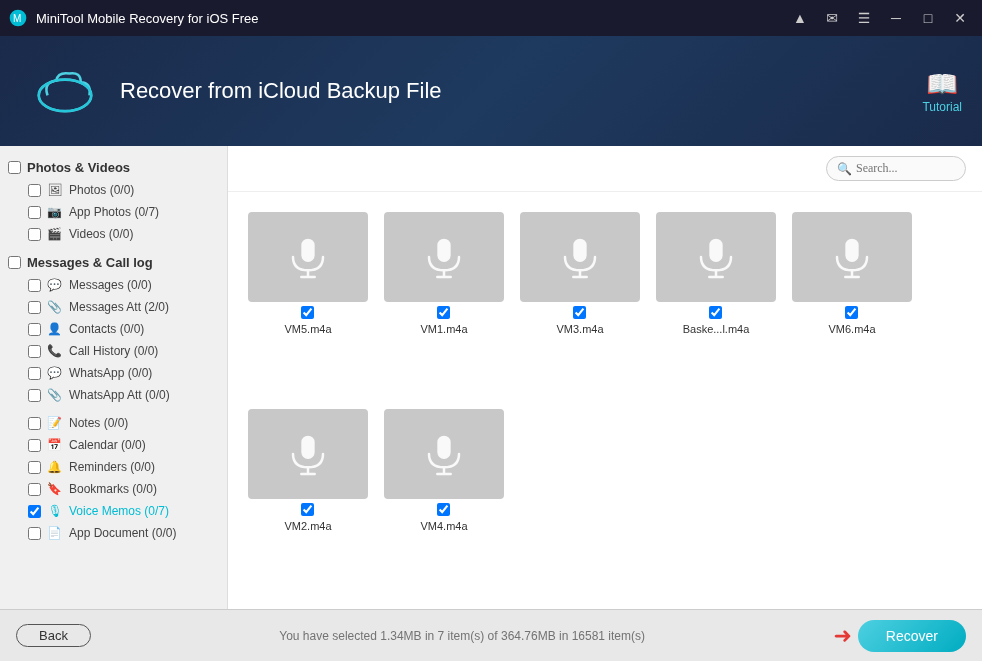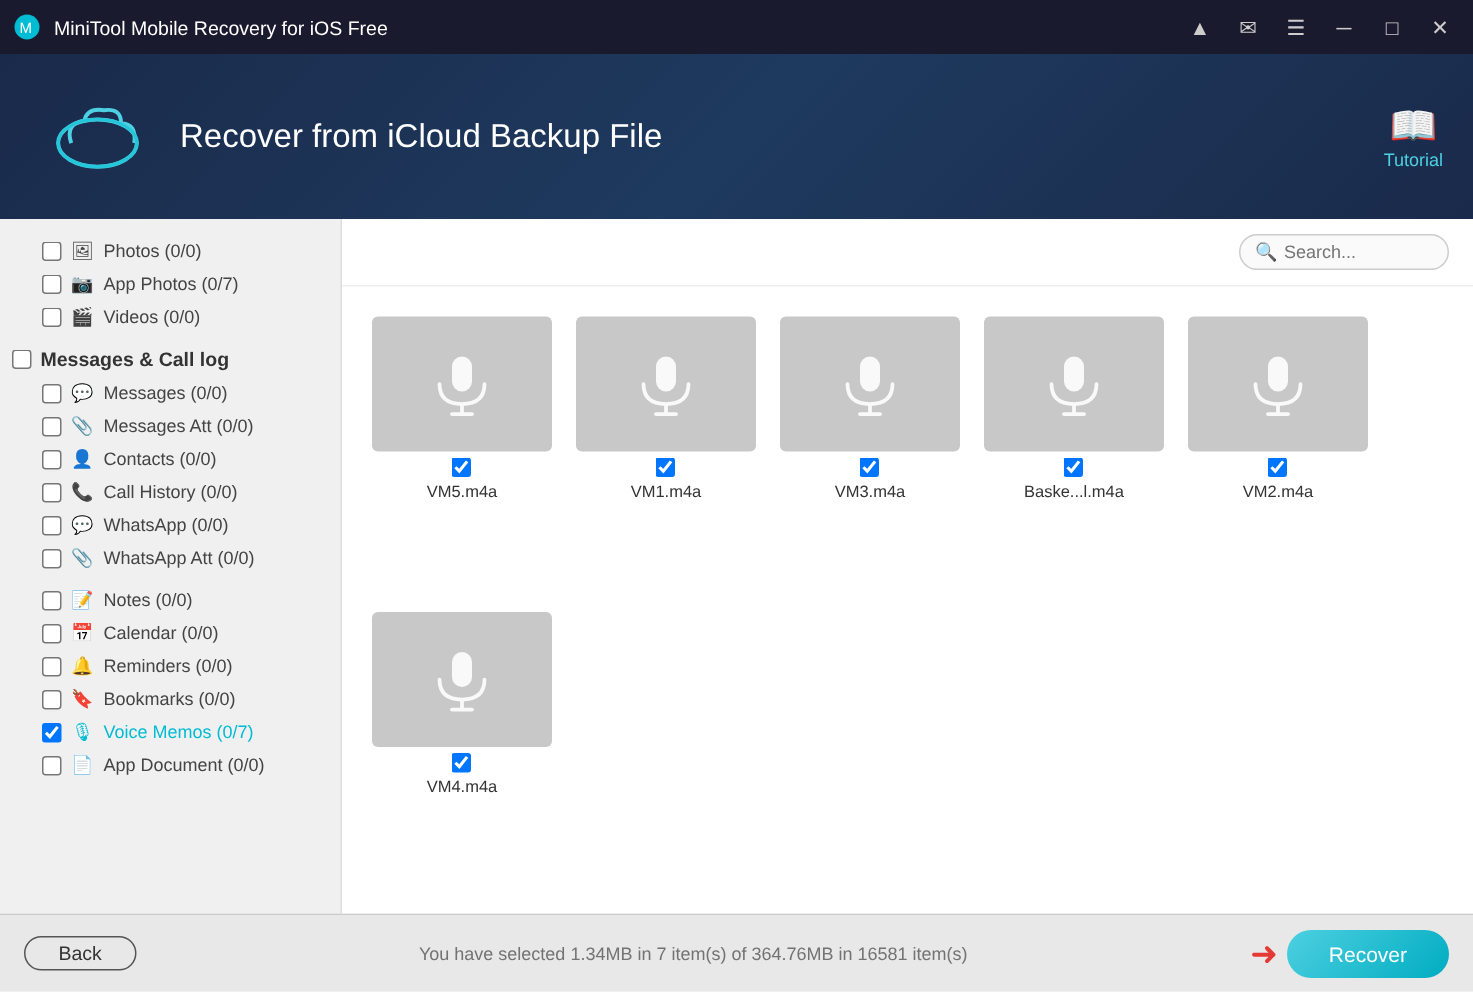--- a/index.html
+++ b/index.html
@@ -64,21 +64,21 @@
       border-bottom: 1px solid #eee;
     }
     .search-box {
       display: flex; align-items: center; border: 1px solid #ccc;
       border-radius: 14px; padding: 4px 10px; background: #fafafa;
       width: 140px;
     }
     .search-icon { color: #999; font-size: 12px; margin-right: 4px; }
     .search-input {
       border: none; background: transparent; outline: none; font-size: 12px;
-      width: 100px; color: #333;
+      width: 100px; color: #333; font-family: Liberation Serif, serif;
     }
     .file-grid {
       display: flex; flex-wrap: wrap; gap: 16px; padding: 20px;
       overflow-y: auto; flex: 1;
     }
     .file-item {
       display: flex; flex-direction: column; align-items: center;
       width: 120px; cursor: pointer;
     }
     .file-thumb {
@@ -145,20 +145,24 @@
   <div class="tutorial-btn">
     <span class="tutorial-book">📖</span>
     <span>Tutorial</span>
   </div>
 </div>
 
 <div class="main">
 
   <div class="sidebar">
   <div class="sidebar-group">
+        <div class="sidebar-group-header">
+          <input type="checkbox" style="">
+          <span>Photos &amp; Videos</span>
+        </div>
         <div class="sidebar-item">
           <input type="checkbox" style="">
           <span class="sidebar-item-icon">🖼</span>
           <span>Photos (0/0)</span>
         </div>
         <div class="sidebar-item">
           <input type="checkbox" style="">
           <span class="sidebar-item-icon">📷</span>
           <span>App Photos (0/7)</span>
         </div>
@@ -174,21 +178,21 @@
           <span>Messages &amp; Call log</span>
         </div>
         <div class="sidebar-item">
           <input type="checkbox" style="">
           <span class="sidebar-item-icon">💬</span>
           <span>Messages (0/0)</span>
         </div>
         <div class="sidebar-item">
           <input type="checkbox" style="">
           <span class="sidebar-item-icon">📎</span>
-          <span>Messages Att (0/0)</span>
+          <span>Messages Att (2/0)</span>
         </div>
         <div class="sidebar-item">
           <input type="checkbox" style="">
           <span class="sidebar-item-icon">👤</span>
           <span>Contacts (0/0)</span>
         </div>
         <div class="sidebar-item">
           <input type="checkbox" style="">
           <span class="sidebar-item-icon">📞</span>
           <span>Call History (0/0)</span>
@@ -293,20 +297,34 @@
             <svg class="mic-icon" viewBox="0 0 60 60" fill="white">
     <rect x="22" y="8" width="16" height="28" rx="8" fill="white"></rect>
     <path d="M12 30 Q12 46 30 46 Q48 46 48 30" fill="none" stroke="white" stroke-width="3" stroke-linecap="round"></path>
     <line x1="30" y1="46" x2="30" y2="54" stroke="white" stroke-width="3"></line>
     <line x1="22" y1="54" x2="38" y2="54" stroke="white" stroke-width="3" stroke-linecap="round"></line>
   </svg>
           </div>
           <div class="file-check">
             <input type="checkbox" checked="" style="">
             <span>Baske...l.m4a</span>
+          </div>
+        </div>
+        <div class="file-item">
+          <div class="file-thumb">
+            <svg class="mic-icon" viewBox="0 0 60 60" fill="white">
+    <rect x="22" y="8" width="16" height="28" rx="8" fill="white"></rect>
+    <path d="M12 30 Q12 46 30 46 Q48 46 48 30" fill="none" stroke="white" stroke-width="3" stroke-linecap="round"></path>
+    <line x1="30" y1="46" x2="30" y2="54" stroke="white" stroke-width="3"></line>
+    <line x1="22" y1="54" x2="38" y2="54" stroke="white" stroke-width="3" stroke-linecap="round"></line>
+  </svg>
+          </div>
+          <div class="file-check">
+            <input type="checkbox" checked="" style="">
+            <span>VM6.m4a</span>
           </div>
         </div>
         <div class="file-item">
           <div class="file-thumb">
             <svg class="mic-icon" viewBox="0 0 60 60" fill="white">
     <rect x="22" y="8" width="16" height="28" rx="8" fill="white"></rect>
     <path d="M12 30 Q12 46 30 46 Q48 46 48 30" fill="none" stroke="white" stroke-width="3" stroke-linecap="round"></path>
     <line x1="30" y1="46" x2="30" y2="54" stroke="white" stroke-width="3"></line>
     <line x1="22" y1="54" x2="38" y2="54" stroke="white" stroke-width="3" stroke-linecap="round"></line>
   </svg>

